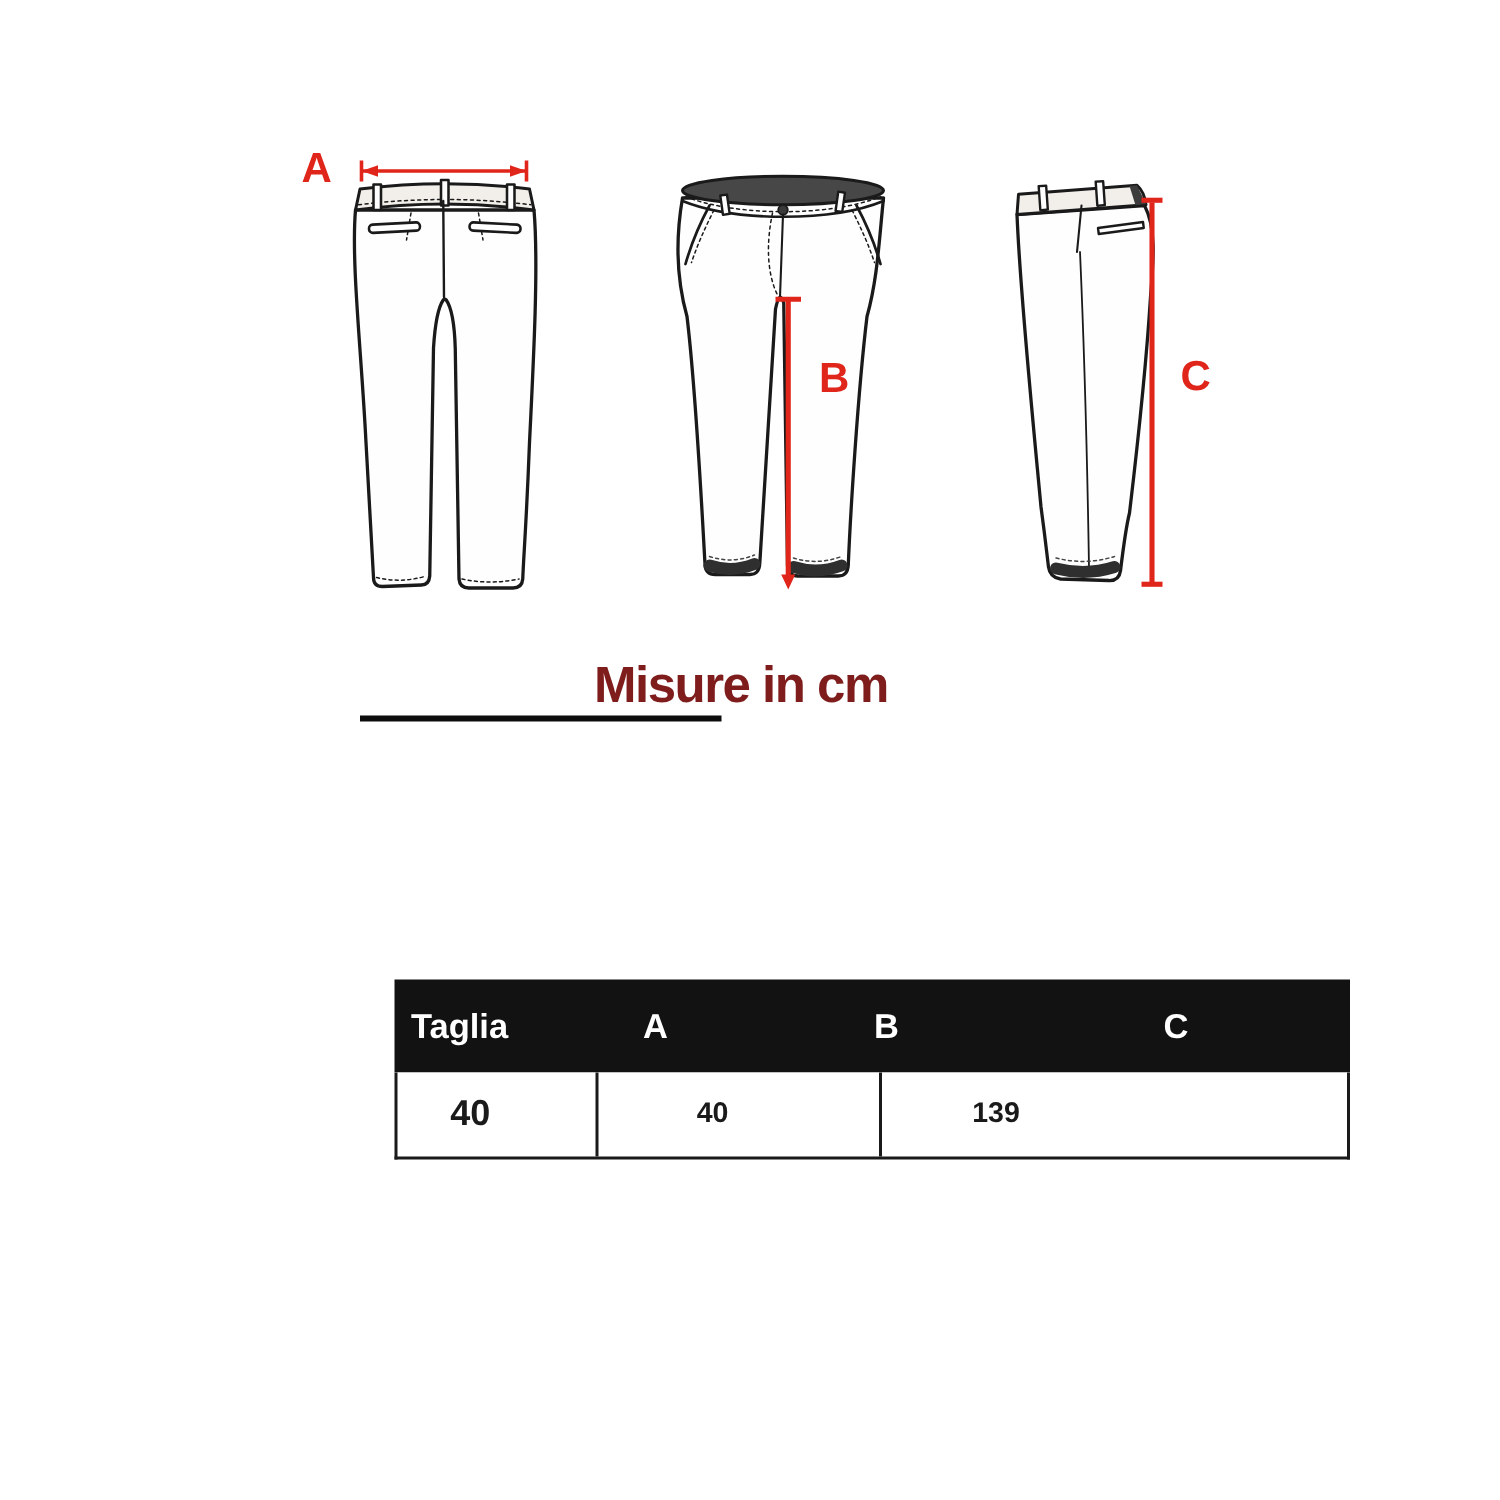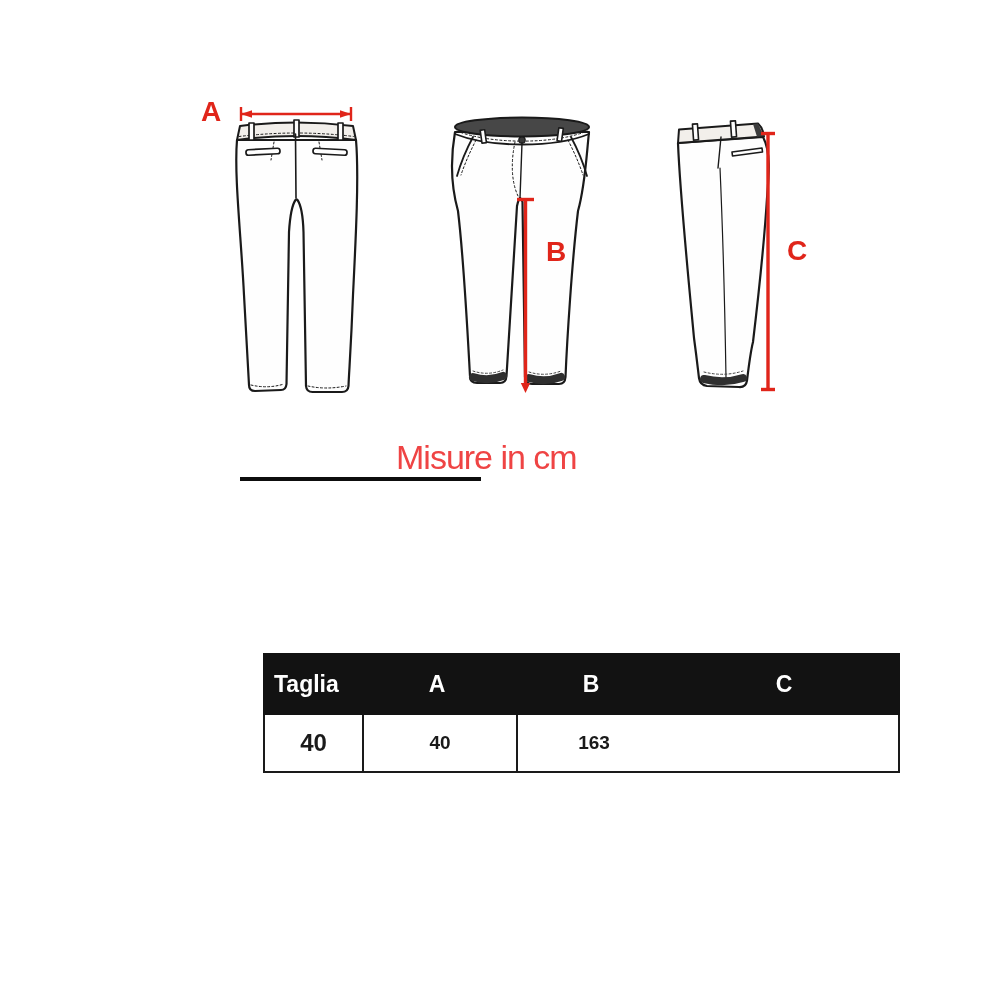--- a/index.html
+++ b/index.html
@@ -7,38 +7,38 @@
     position:relative;width:1000px;height:1000px;background:#ffffff;
     font-family:"Liberation Sans",sans-serif;overflow:hidden;
   }
   .abs{position:absolute;}
   .red-label{
     position:absolute;color:#e0251a;font-weight:800;font-size:28px;
     line-height:1;letter-spacing:0;
   }
   #title{
     position:absolute;left:396px;top:438px;width:260px;
-    font-size:34px;font-weight:400;color:#ef4444;letter-spacing:-1px;
+    font-size:34px;font-weight:700;color:#7f1d1d;letter-spacing:-1px;
   }
   #title-underline{
     position:absolute;left:240px;top:477px;width:241px;height:4px;background:#0d0d0d;
   }
   
   #size-table{position:absolute;left:263px;top:653px;width:637px;}
   #size-table .hdr{
     display:grid;grid-template-columns:97px 154px 154px 1fr;
     background:#121212;height:62px;align-items:center;
     color:#ffffff;font-weight:800;font-size:23px;
   }
   #size-table .hdr .cell{text-align:center;}
   #size-table .hdr .cell.first{text-align:left;padding-left:11px;}
   #size-table .bdy{
     display:grid;grid-template-columns:97px 154px 154px 1fr;
     height:58px;background:#ffffff;border:2px solid #1a1a1a;border-top:none;
-    box-sizing:border-box;color:#1a1a1a;
+    box-sizing:border-box;color:#1a1a1a;gap:35px;
   }
   #size-table .bdy .cell{
     display:flex;align-items:center;justify-content:center;
     border-left:2px solid #1a1a1a;font-weight:700;font-size:19px;
   }
   #size-table .bdy .cell.first{border-left:none;font-size:24px;font-weight:800;}
   svg{display:block;}
 </style>
 </head>
 <body>
@@ -155,17 +155,17 @@
   <div id="size-table">
     <div class="hdr">
       <div class="cell first">Taglia</div>
       <div class="cell">A</div>
       <div class="cell">B</div>
       <div class="cell">C</div>
     </div>
     <div class="bdy">
       <div class="cell first">40</div>
       <div class="cell">40</div>
-      <div class="cell">163</div>
+      <div class="cell">139</div>
     </div>
   </div>
 
 </div>
 
 </body></html>

